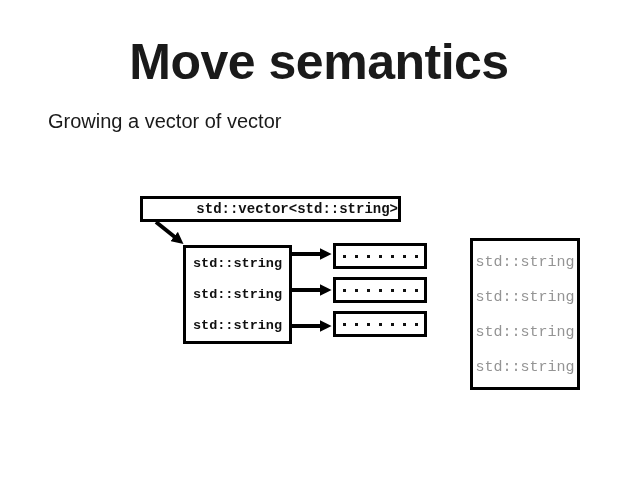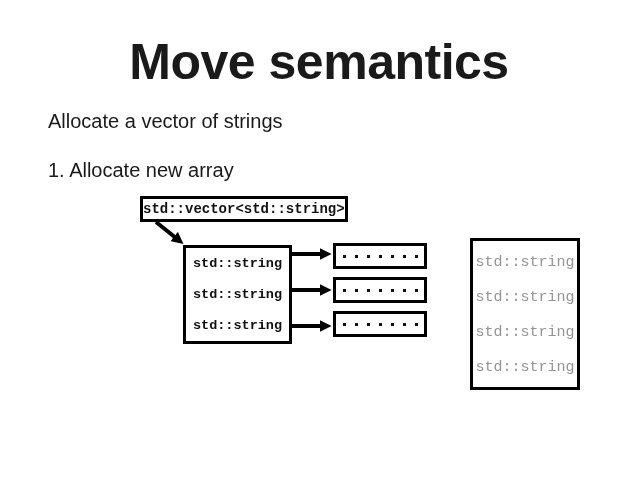--- a/index.html
+++ b/index.html
@@ -41,22 +41,22 @@
   .mono { font-family: "Liberation Mono", "DejaVu Sans Mono", monospace; }
   .box {
     position: absolute;
     box-sizing: border-box;
     border: 3px solid #000000;
     background: #ffffff;
     justify-content: center;
   }
   .vector-box {
     left: 140px; top: 196px;
-    width: 208px; height: 26px;
-    display: flex; align-items: center; justify-content: flex-start;
+    width: 261px; height: 26px;
+    display: flex; align-items: center; justify-content: flex-end;
     font-size: 14px; font-weight: bold;
     white-space: nowrap;
   }
   .old-array {
     left: 183px; top: 245px;
     width: 109px; height: 99px;
     display: flex; flex-direction: column;
   }
   .old-array .cell {
     flex: 1;
@@ -94,23 +94,22 @@
     pointer-events: none;
   }
 </style>
 </head>
 <body>
 
 <div class="slide">
 
   <h1 class="title">Move semantics</h1>
 
-  <div class="subtitle">Allocate a vector of strings</div>
+  <div class="subtitle">Growing a vector of vector</div>
 
-  <div class="step">1. Allocate new array</div>
 
   <svg class="arrows" viewBox="0 0 638 479" xmlns="http://www.w3.org/2000/svg">
     <defs>
       <marker id="ah" viewBox="0 0 10 10" refX="2" refY="5" markerWidth="3" markerHeight="3" orient="auto-start-reverse">
         <path d="M0,0 L10,5 L0,10 z" fill="#000000"></path>
       </marker>
     </defs>
     <line x1="156" y1="222" x2="176" y2="238" stroke="#000000" stroke-width="4" marker-end="url(#ah)"></line>
     <line x1="292" y1="254" x2="322" y2="254" stroke="#000000" stroke-width="4" marker-end="url(#ah)"></line>
     <line x1="292" y1="290" x2="322" y2="290" stroke="#000000" stroke-width="4" marker-end="url(#ah)"></line>

